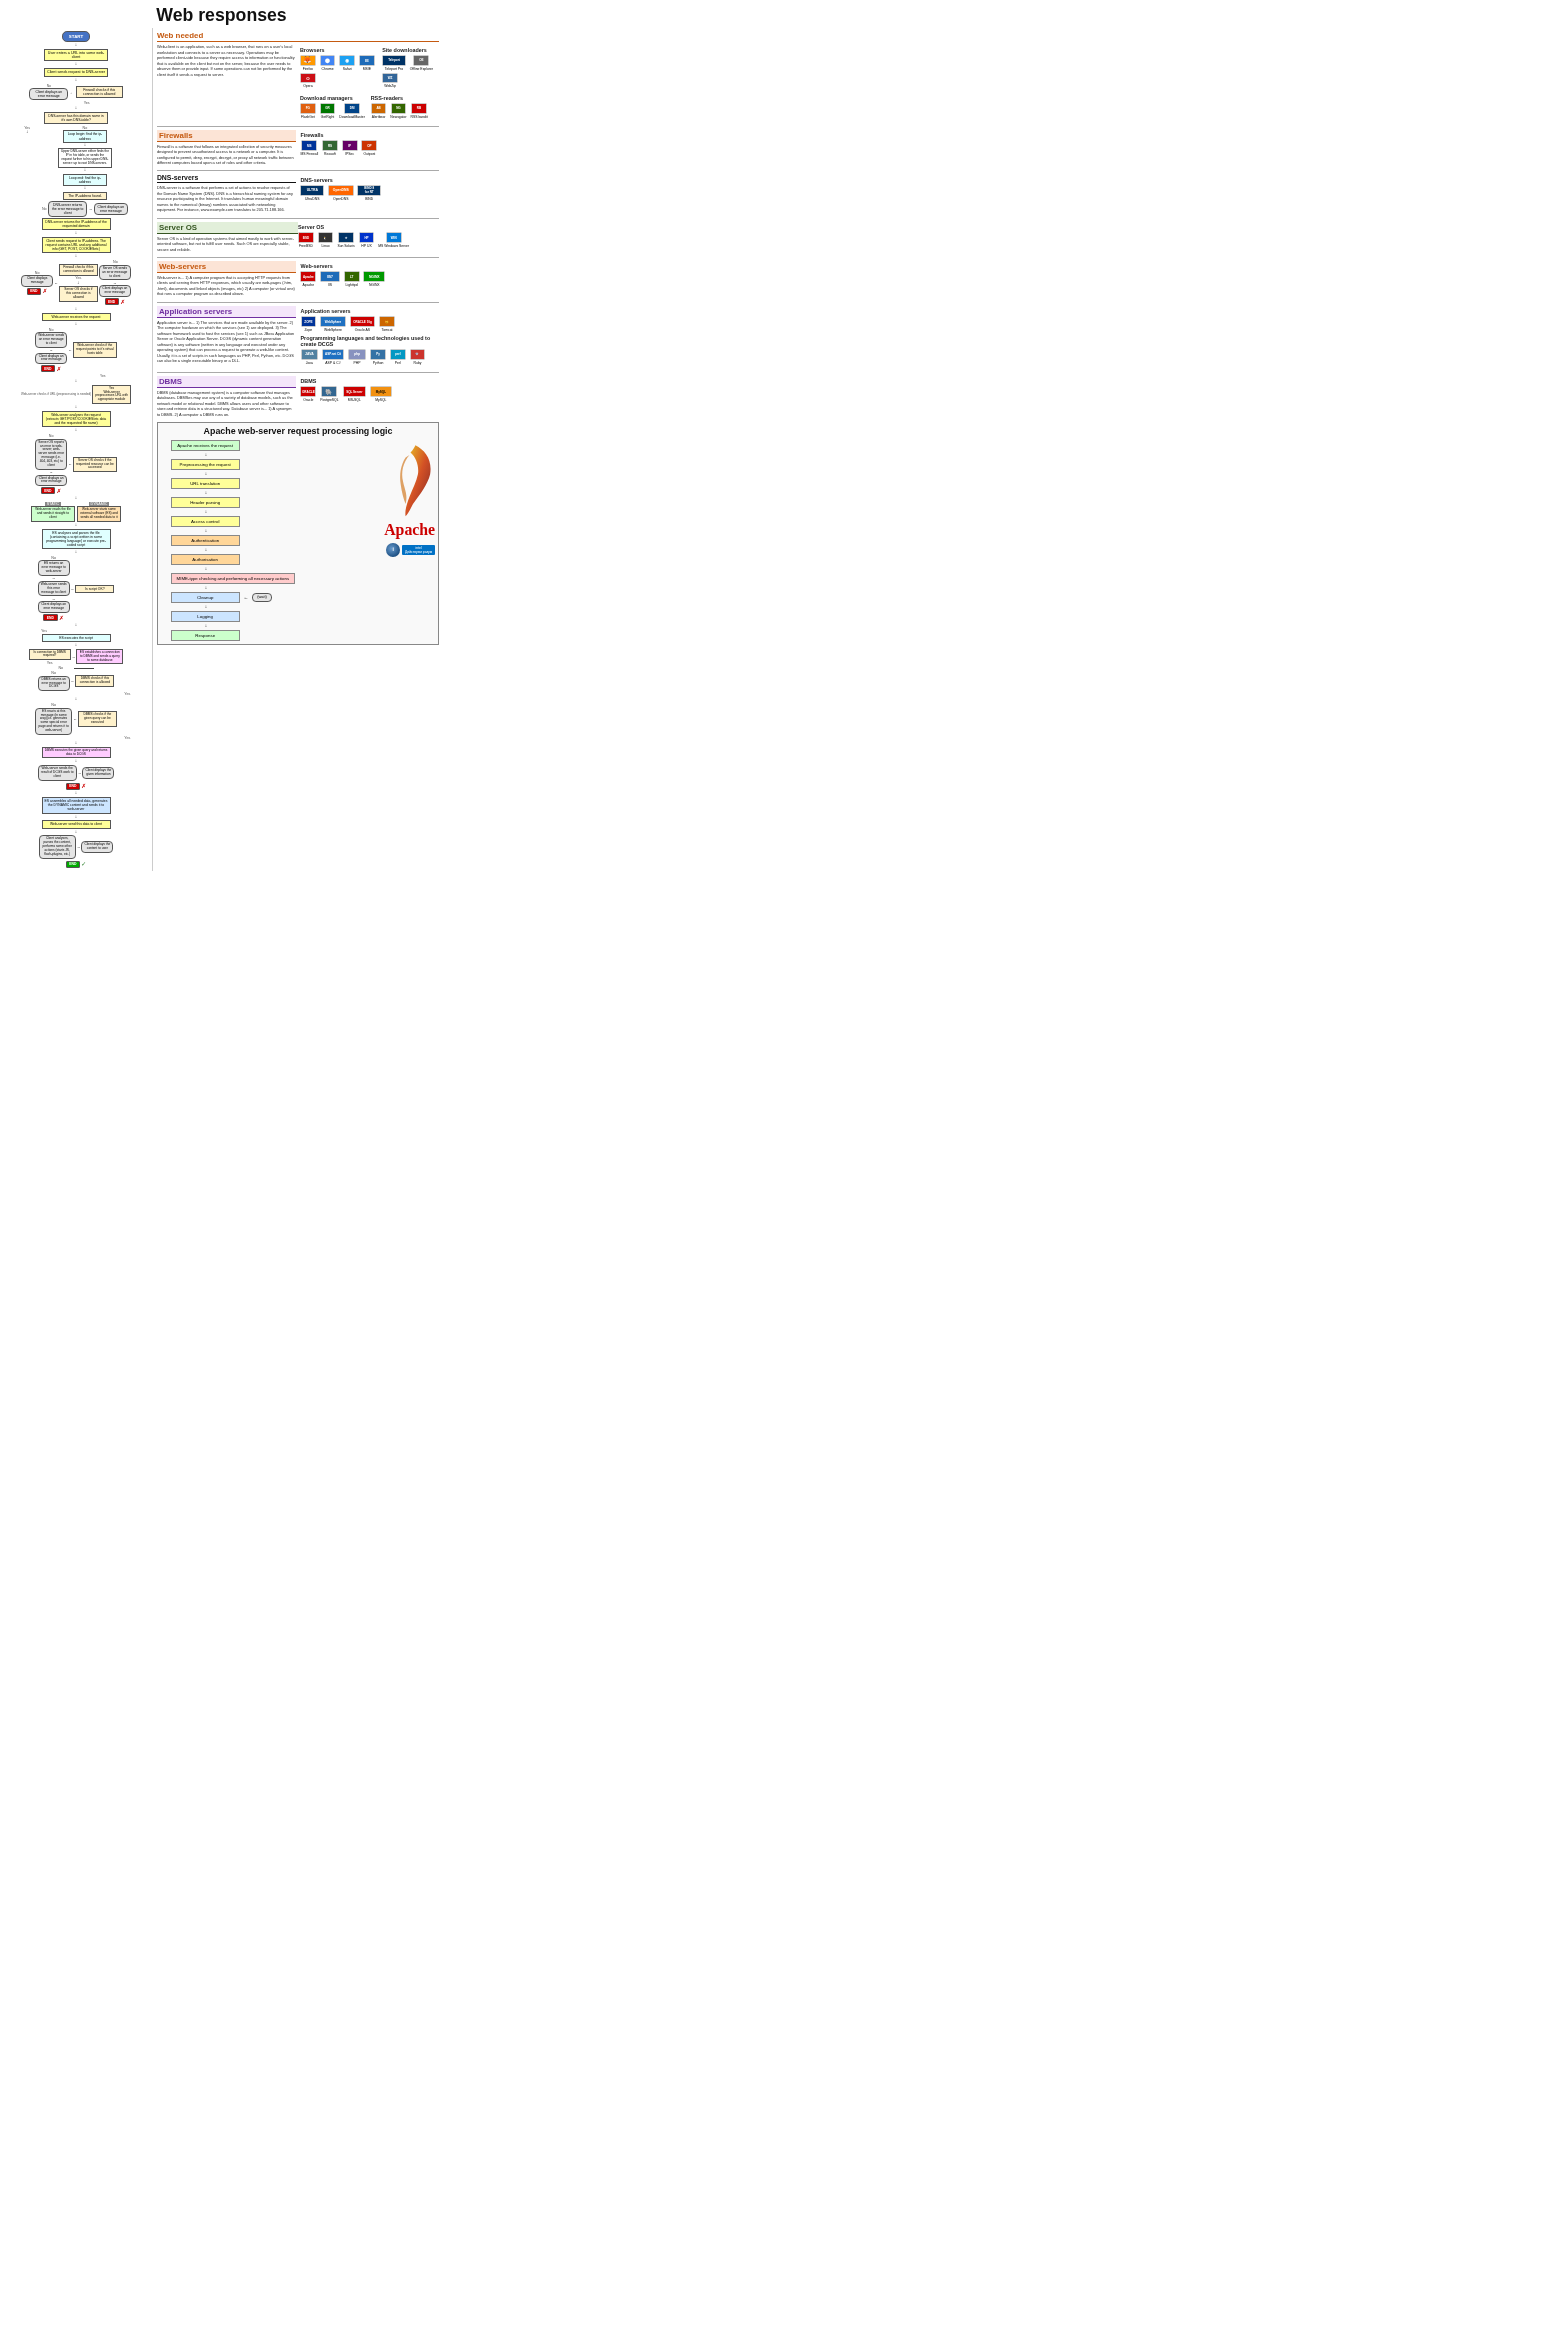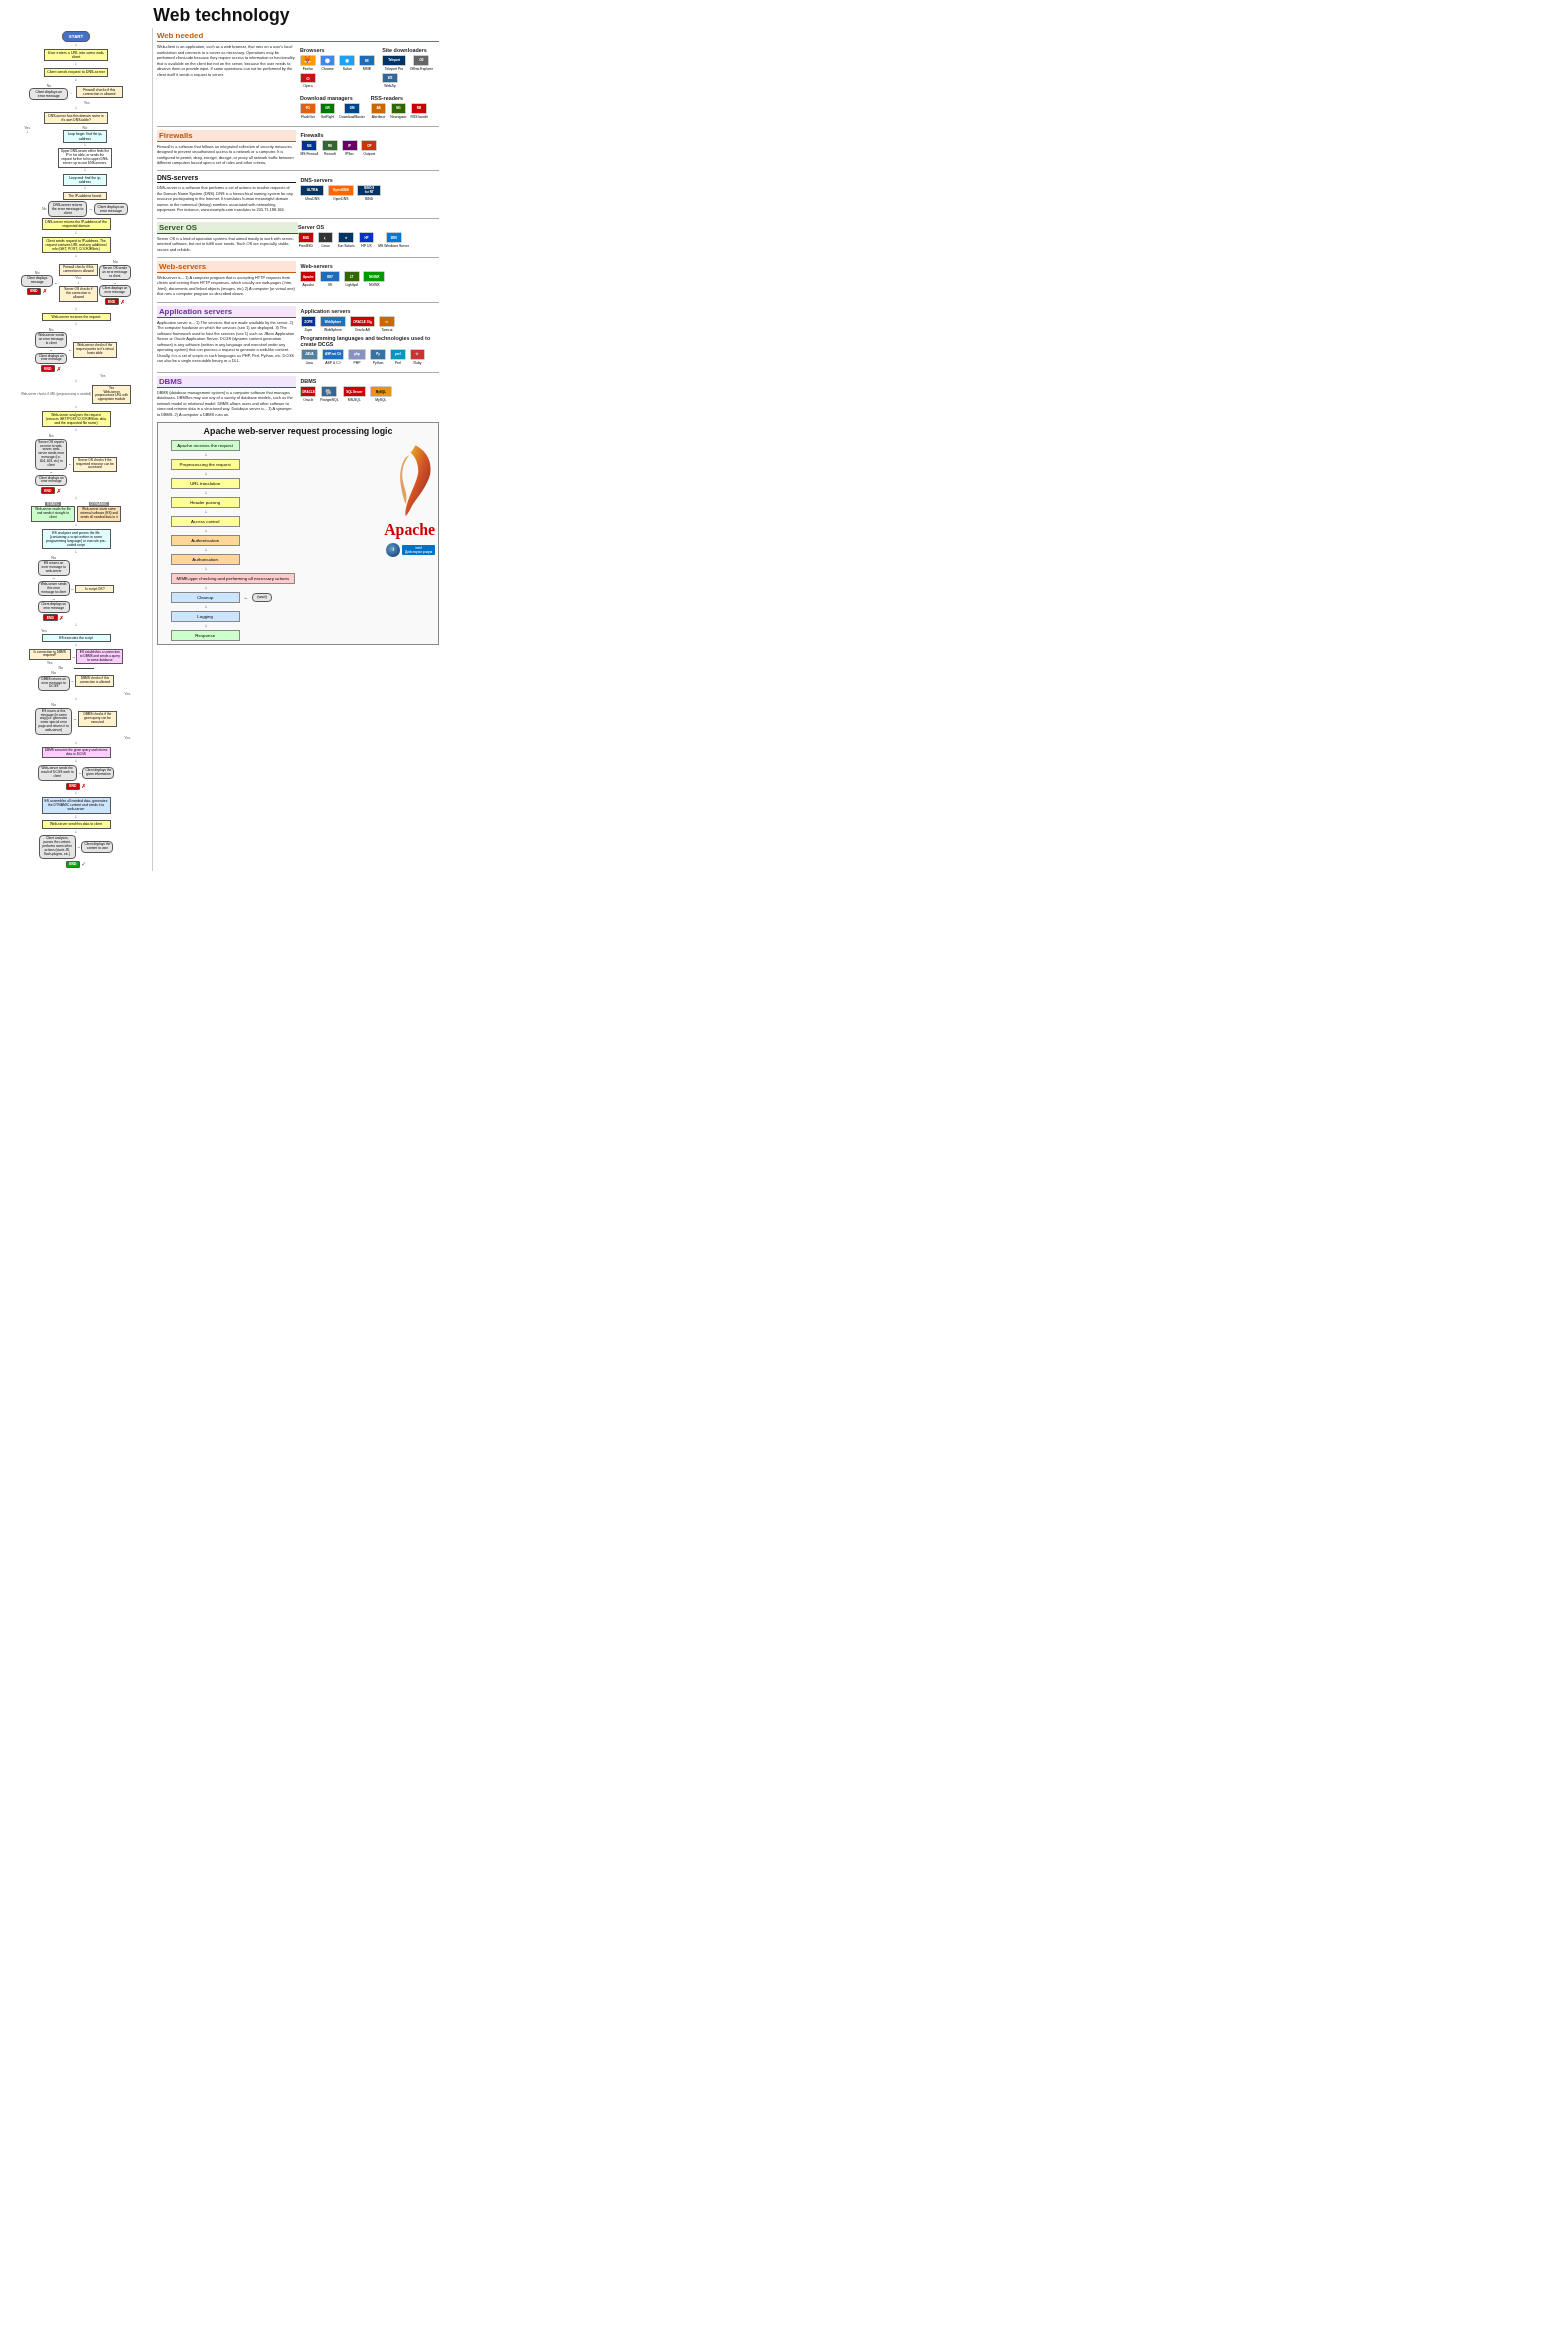--- a/index.html
+++ b/index.html
@@ -280,21 +280,21 @@
       gap: 1.5px;
       justify-content: center;
       margin: 0.5px 0;
     }
 
     .v-arrow { text-align: center; font-size: 4.9px; color: #333; line-height: 1; margin: 0; }
   </style>
 </head>
 <body>
 
-<div class="main-title">Web technology</div>
+<div class="main-title">Web responses</div>
 
 <div class="main-layout">
 
   <div class="flowchart-col">
     <div class="flowchart-container">
 
       <div style="display:flex;flex-direction:column;align-items:center;gap:1px;">
 
         <div class="fc-box blue-term">START</div>
         <div class="v-arrow">↓</div>

